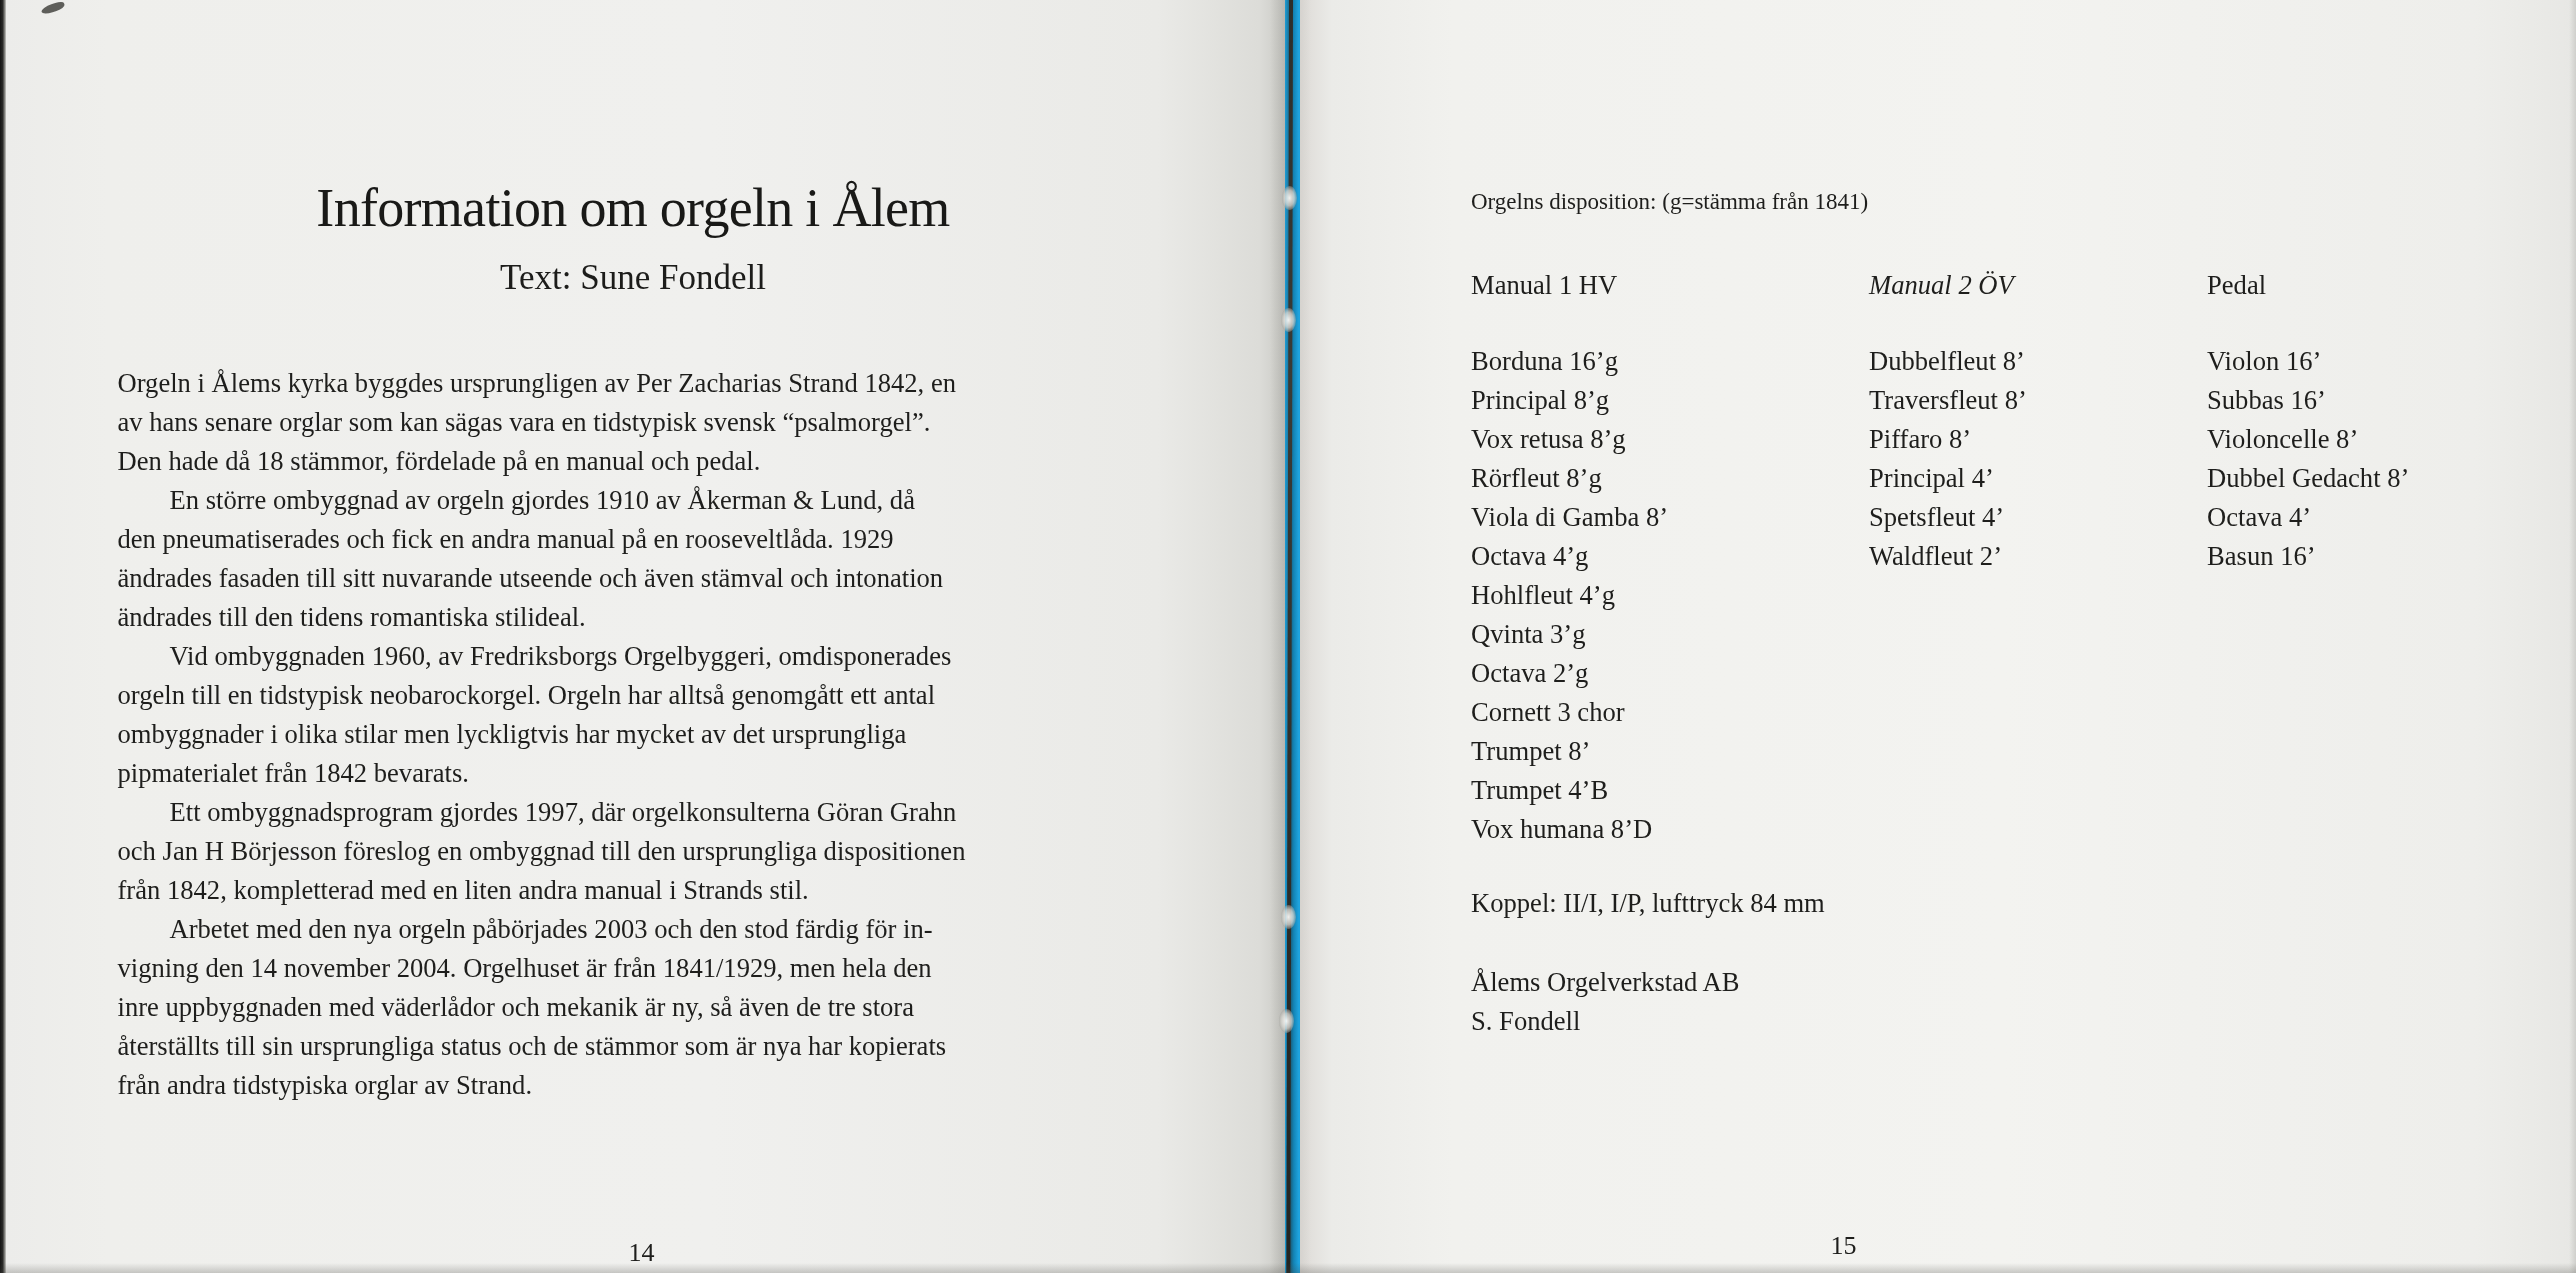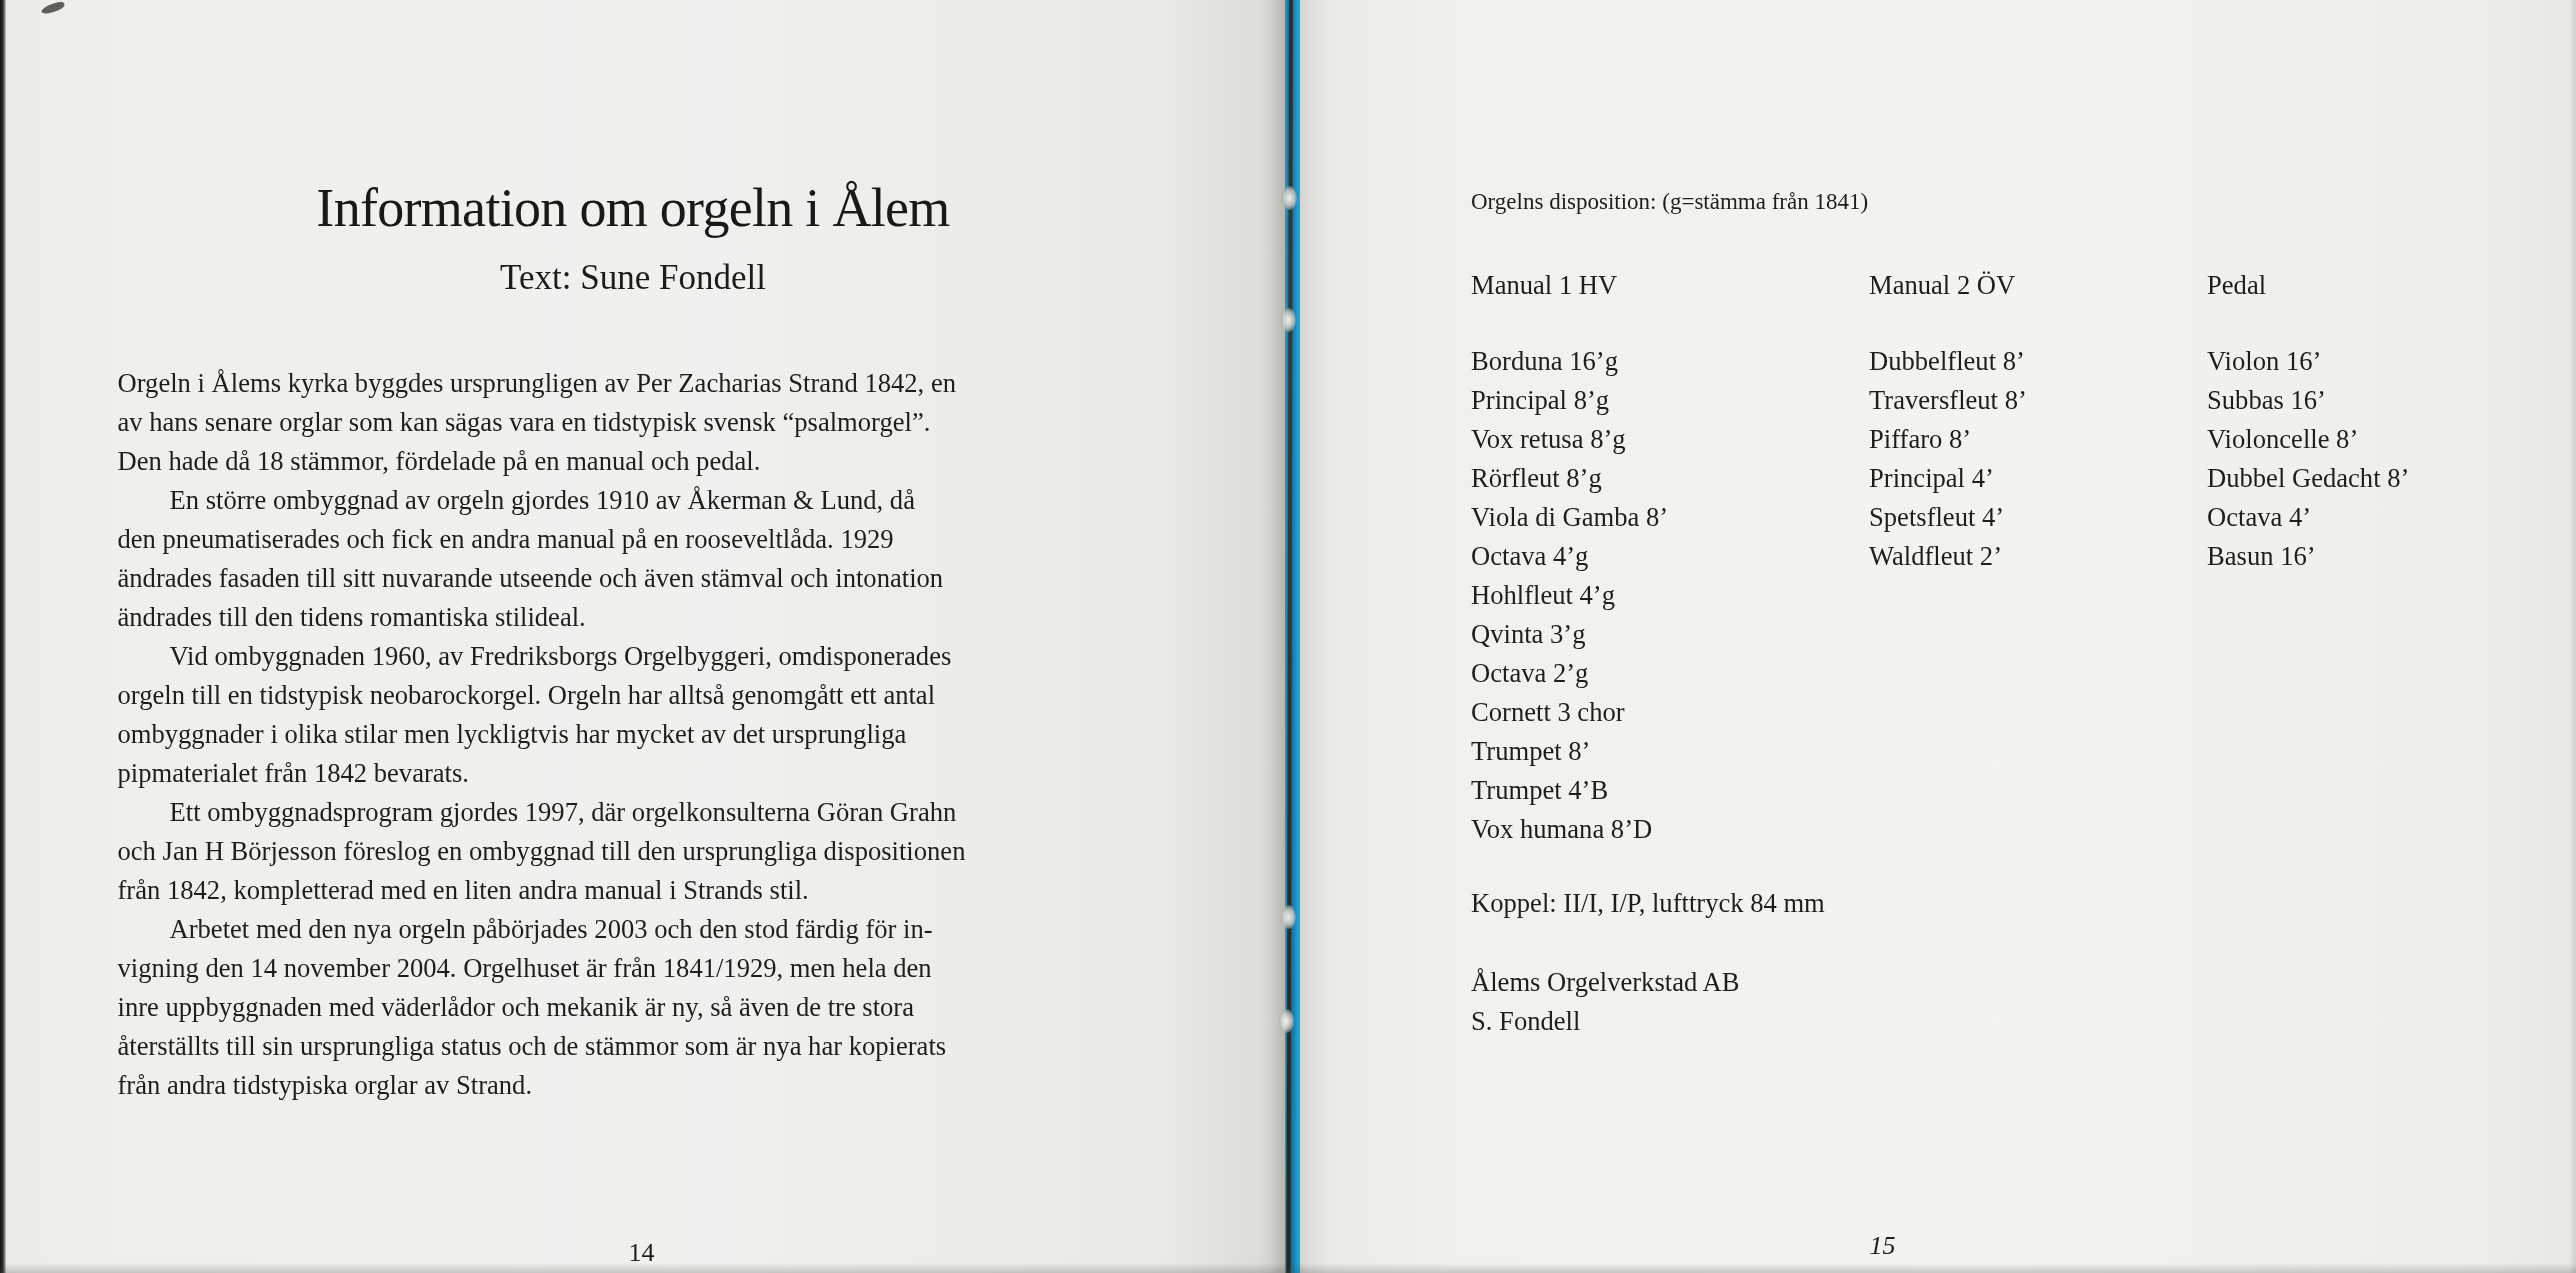--- a/index.html
+++ b/index.html
@@ -74,37 +74,37 @@
   }
   .body-line { height: 39px; line-height: 39px; white-space: nowrap; }
   .body-line.indent { padding-left: 52px; }
   
   .disposition-header {
     position: absolute; left: 1471px; top: 184px;
     font-size: 23px; line-height: 35px; white-space: nowrap;
   }
   .col-title { position: absolute; top: 268px; font-size: 26.6px; line-height: 35px; white-space: nowrap; }
   .col-title.c0 { left: 1471px; }
-  .col-title.c1 { left: 1869px; }
+  .col-title.c1 { left: 1869px; font-style: italic; }
   .col-title.c2 { left: 2207px; }
   .stop-list { position: absolute; top: 342px; font-size: 26.6px; }
   .stop-list.c0 { left: 1471px; }
   .stop-list.c1 { left: 1869px; }
   .stop-list.c2 { left: 2207px; }
   .stop-item { height: 39px; line-height: 39px; white-space: nowrap; }
   .koppel {
     position: absolute; left: 1471px; top: 886px;
     font-size: 26.6px; line-height: 35px; white-space: nowrap;
   }
   .credits { position: absolute; left: 1471px; top: 963px; font-size: 26.6px; }
   .credit-line { height: 39px; line-height: 39px; white-space: nowrap; }
   
   .page-number { position: absolute; font-size: 26px; line-height: 30px; text-align: center; width: 83px; }
   .page-number.left  { left: 600px;  top: 1238px; }
-  .page-number.right { left: 1841px; top: 1231px; font-style: italic; }
+  .page-number.right { left: 1802px; top: 1231px; }
 </style>
 </head>
 <body>
 
 <div id="canvas">
 
   <div class="page-left">
     <div class="title">Information om orgeln i Ålem</div>
     <div class="subtitle">Text: Sune Fondell</div>
     <div class="body-text">

